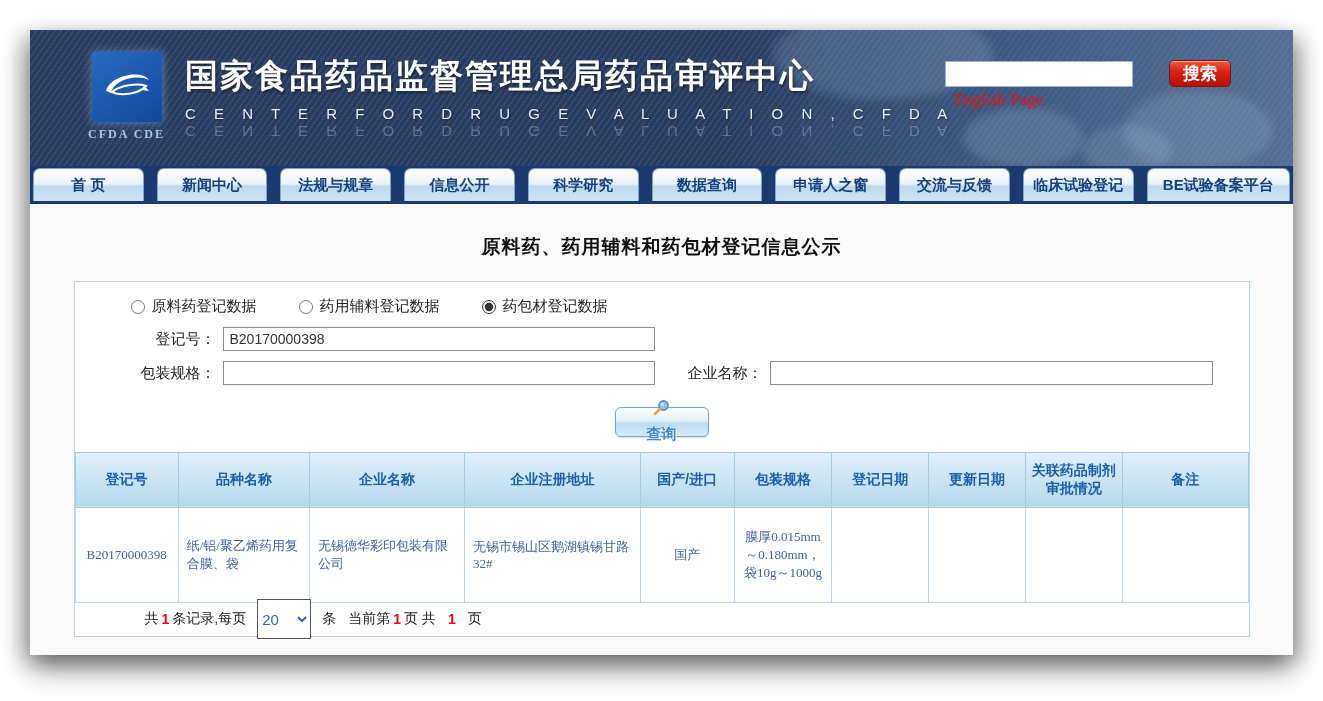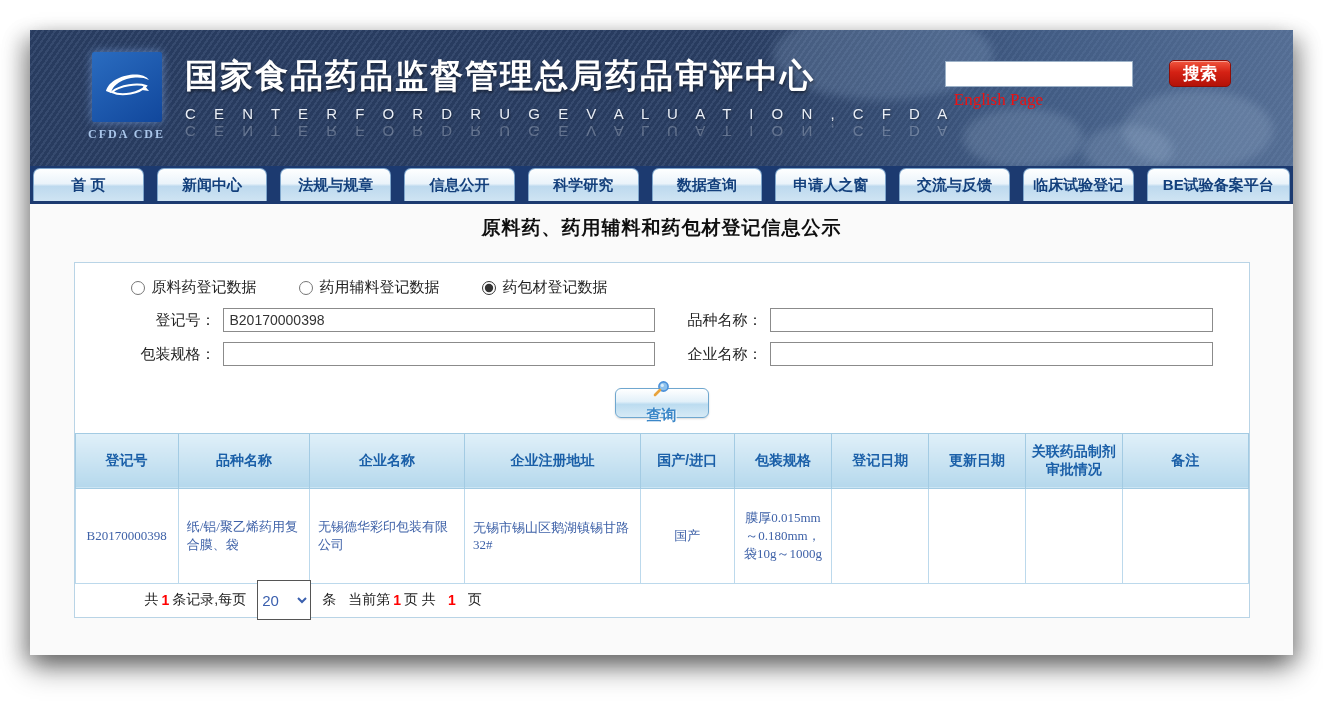--- a/index.html
+++ b/index.html
@@ -42,21 +42,21 @@
   
   .tabbar { height:38px; background:#1c3a70; display:flex; align-items:flex-end; gap:13px; padding:3px 3px; }
   .tab { flex:1 1 0; height:33px; border-radius:7px 7px 0 0; border:1px solid #7fa6cc; border-bottom:none;
          background:linear-gradient(#feffff 0%, #eaf3fa 46%, #bdd9ee 54%, #cfe4f3 100%);
          color:#14407c; font-weight:bold; font-size:15px; display:flex; align-items:center; justify-content:center;
          cursor:pointer; white-space:nowrap; box-shadow:inset 0 1px 0 #ffffff; }
   .tab:last-child { flex:1.3 1 0; }
 
   
   .content { position:relative; background:#fafafa; height:451px; }
-  .page-title { text-align:center; padding-top:11px; font-size:19px; font-weight:bold; color:#101010;
+  .page-title { text-align:center; padding-top:30px; font-size:19px; font-weight:bold; color:#101010;
                 font-family:"Liberation Serif","DejaVu Serif",serif; letter-spacing:1px; }
 
   .panel { width:1176px; margin:21px auto 0; background:#fff; border:1px solid #b9d4e6; }
 
   .radio-row { display:flex; gap:42px; margin:15px 0 0 56px; font-size:15px; color:#222; align-items:center; }
   .radio-item { display:flex; align-items:center; gap:7px; cursor:pointer; }
   .radio-item input { width:14px; height:14px; accent-color:#333; }
 
   .form-grid { margin-top:11px; }
   .form-row { display:flex; margin-top:10px; }
@@ -159,24 +159,20 @@
               <input type="radio" name="dataset" checked="" style="">
               <span>药包材登记数据</span>
             </label>
           </div>
 
         <div class="form-grid">
           <div class="form-row">
             <div class="fgroup left">
               <span class="flabel">登记号：</span>
               <input type="text" value="B20170000398" style="">
-            </div>
-            <div class="fgroup right">
-              <span class="flabel">品种名称：</span>
-              <input type="text" value="" style="">
             </div>
           </div>
           <div class="form-row">
             <div class="fgroup left">
               <span class="flabel">包装规格：</span>
               <input type="text" value="" style="">
             </div>
             <div class="fgroup right">
               <span class="flabel">企业名称：</span>
               <input type="text" value="" style="">

